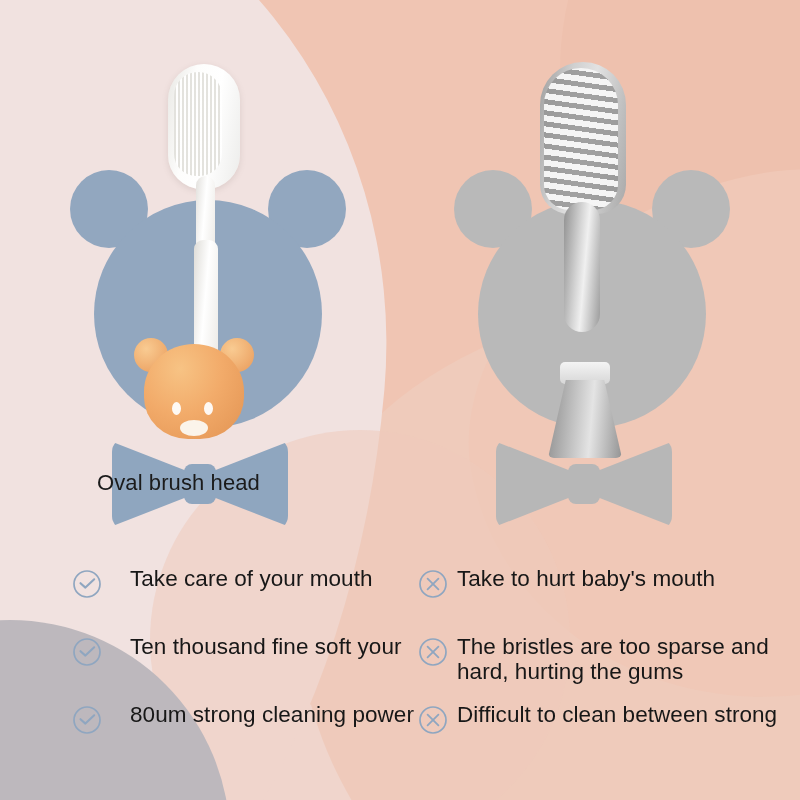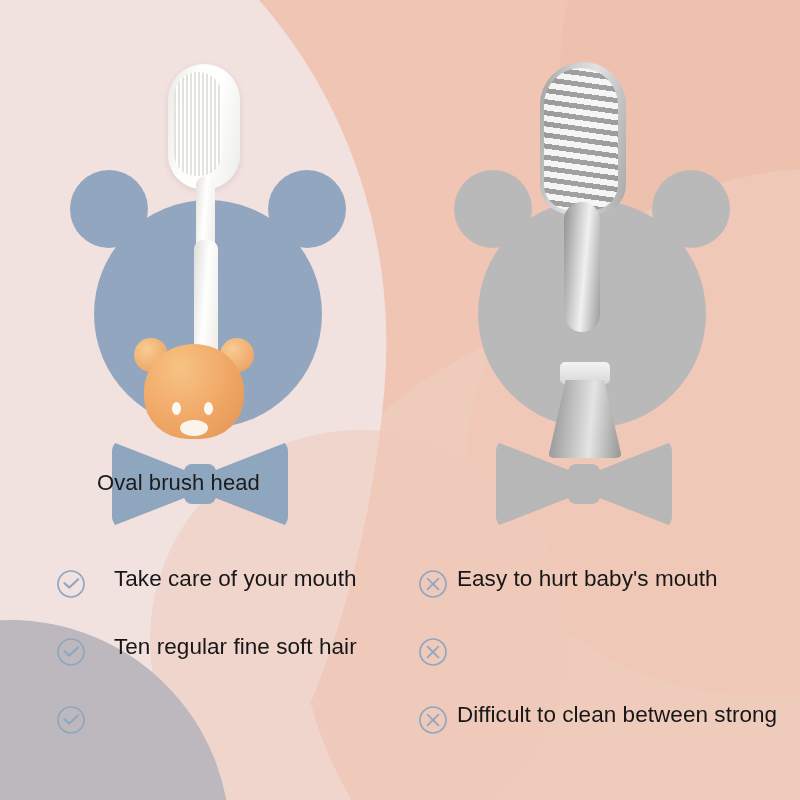--- a/index.html
+++ b/index.html
@@ -280,21 +280,21 @@
   .feature-row {
     position: relative;
     height: 68px;
   }
   .feature-cell {
     position: absolute;
     display: flex;
     align-items: flex-start;
     gap: 9px;
   }
-  .feature-cell.pro { left: 56px; gap: 28px; }
+  .feature-cell.pro { left: 72px; gap: 28px; }
   .feature-cell.con { left: 418px; }
 
   .status-icon {
     flex: 0 0 auto;
     width: 30px; height: 30px;
     margin-top: 3px;
   }
   .status-icon svg { display: block; width: 30px; height: 30px; }
 
   .feature-text {
@@ -382,52 +382,54 @@
         </span>
         <span class="feature-text">Take care of your mouth</span>
       </div>
       <div class="feature-cell con">
         <span class="status-icon">
           <svg viewBox="0 0 30 30" fill="none">
             <circle cx="15" cy="15" r="13" stroke="#8fa6c0" stroke-width="1.7"></circle>
             <path d="M9.6 9.6 L20.4 20.4 M20.4 9.6 L9.6 20.4" stroke="#8fa6c0" stroke-width="1.8" stroke-linecap="round"></path>
           </svg>
         </span>
-        <span class="feature-text">Easy to hurt baby's mouth</span>
+        <span class="feature-text">Take to hurt baby's mouth</span>
       </div>
     </div>
 
     <div class="feature-row">
       <div class="feature-cell pro">
         <span class="status-icon">
           <svg viewBox="0 0 30 30" fill="none">
             <circle cx="15" cy="15" r="13" stroke="#8fa6c0" stroke-width="1.7"></circle>
             <path d="M8.5 14.2 L13.4 18.6 L22.2 10.3" stroke="#8fa6c0" stroke-width="2.1" stroke-linecap="round" stroke-linejoin="round"></path>
           </svg>
         </span>
-        <span class="feature-text">Ten regular fine soft hair</span>
+        <span class="feature-text">Ten thousand fine soft your</span>
       </div>
       <div class="feature-cell con">
         <span class="status-icon">
           <svg viewBox="0 0 30 30" fill="none">
             <circle cx="15" cy="15" r="13" stroke="#8fa6c0" stroke-width="1.7"></circle>
             <path d="M9.6 9.6 L20.4 20.4 M20.4 9.6 L9.6 20.4" stroke="#8fa6c0" stroke-width="1.8" stroke-linecap="round"></path>
           </svg>
         </span>
+        <span class="feature-text">The bristles are too sparse and hard, hurting the gums</span>
       </div>
     </div>
 
     <div class="feature-row">
       <div class="feature-cell pro">
         <span class="status-icon">
           <svg viewBox="0 0 30 30" fill="none">
             <circle cx="15" cy="15" r="13" stroke="#8fa6c0" stroke-width="1.7"></circle>
             <path d="M8.5 14.2 L13.4 18.6 L22.2 10.3" stroke="#8fa6c0" stroke-width="2.1" stroke-linecap="round" stroke-linejoin="round"></path>
           </svg>
         </span>
+        <span class="feature-text">80um strong cleaning power</span>
       </div>
       <div class="feature-cell con">
         <span class="status-icon">
           <svg viewBox="0 0 30 30" fill="none">
             <circle cx="15" cy="15" r="13" stroke="#8fa6c0" stroke-width="1.7"></circle>
             <path d="M9.6 9.6 L20.4 20.4 M20.4 9.6 L9.6 20.4" stroke="#8fa6c0" stroke-width="1.8" stroke-linecap="round"></path>
           </svg>
         </span>
         <span class="feature-text">Difficult to clean between strong</span>
       </div>

